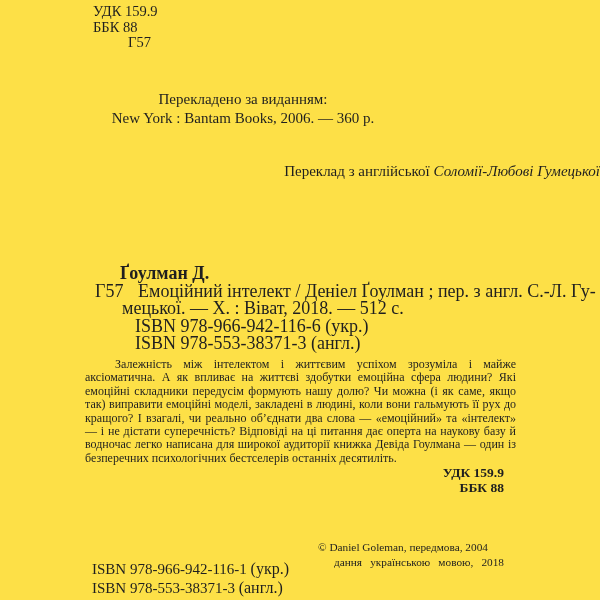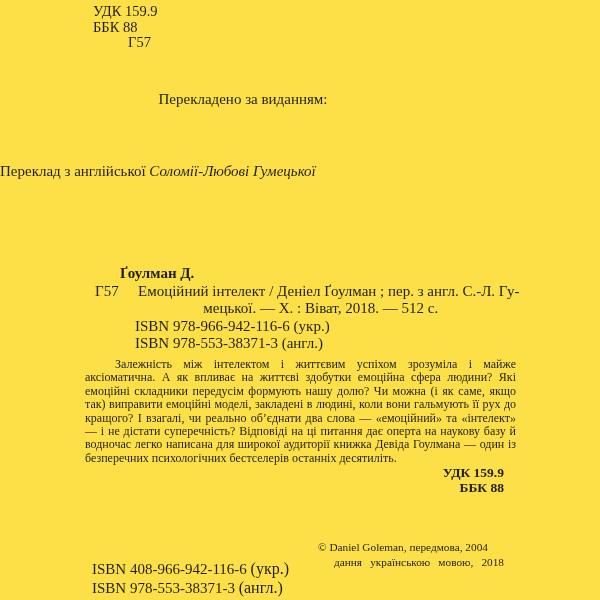--- a/index.html
+++ b/index.html
@@ -8,29 +8,29 @@
     position:relative; width:600px; height:600px;
     background:#fde047; color:#1f1f1f;
     font-family:Liberation Serif, serif;
     overflow:hidden;
   }
   .top-codes { position:absolute; left:93px; top:4px; font-size:14.5px; line-height:15.5px; }
   .top-codes .indent { margin-left:35px; }
 
   .edition { position:absolute; left:0; width:486px; top:90px; text-align:center; font-size:15px; line-height:19px; }
 
-  .credit-line { position:absolute; left:0; width:600px; text-align:left; font-size:15px; }
+  .credit-line { position:absolute; left:0; width:600px; text-align:right; font-size:15px; }
   .credit-translation { top:163px; }
   .credit-designers  { top:193px; }
   .ital { font-style:italic; }
 
-  .card { position:absolute; left:95px; top:265px; font-size:15px; line-height:17.6px; }
+  .card { position:absolute; left:95px; top:265px; font-size:18px; line-height:17.6px; }
   .card-author { margin-left:25px; font-weight:bold; }
   .card-code { display:inline-block; width:43px; }
-  .card-line2 { margin-left:27px;text-align:center; }
+  .card-line2 { margin-left:27px; }
   .card-isbn { margin-left:40px; }
 
   .annotation {
     position:absolute; left:85px; top:358px; width:431px;
     font-size:12px; line-height:13.4px;
     text-align:justify; text-indent:30px;
   }
 
   .right-codes {
     position:absolute; right:96px; top:466px; text-align:right;
@@ -51,20 +51,21 @@
 <div class="page">
 
   <div class="top-codes">
     <div>УДК 159.9</div>
     <div>ББК 88</div>
     <div class="indent">Г57</div>
   </div>
 
   <div class="edition">
     <div>Перекладено за виданням:</div>
+    <div>New York : Bantam Books, 2006. — 360 p.</div>
   </div>
 
   <div class="credit-line credit-translation">
     <span>Переклад з англійської </span><span class="ital">Соломії-Любові Гумецької</span>
   </div>
 
 
   <div class="card">
     <div class="card-author">Ґоулман Д.</div>
     <div>
@@ -77,21 +78,21 @@
 
   <div class="annotation">Залежність між інтелектом і життєвим успіхом зрозуміла і майже аксіоматична. А як впливає на життєві здобутки емоційна сфера людини? Які емоційні складники передусім формують нашу долю? Чи можна (і як саме, якщо так) виправити емоційні моделі, закладені в людині, коли вони гальмують її рух до кращого? І взагалі, чи реально об’єднати два слова — «емоційний» та «інтелект» — і не дістати суперечність? Відповіді на ці питання дає оперта на наукову базу й водночас легко написана для широкої аудиторії книжка Девіда Гоулмана — один із безперечних психологічних бестселерів останніх десятиліть.</div>
 
   <div class="right-codes">
     <div>УДК 159.9</div>
     <div>ББК 88</div>
   </div>
 
   <div class="footer-isbn">
     <div>
-      <span>ISBN 408-966-942-116-6 </span><span class="lang-small">(укр.)</span>
+      <span>ISBN 978-966-942-116-1 </span><span class="lang-small">(укр.)</span>
     </div>
     <div>
       <span>ISBN 978-553-38371-3 </span><span class="lang-small">(англ.)</span>
     </div>
   </div>
 
   <div class="copyright">
     <div class="nw">© Daniel Goleman, передмова, 2004</div>
     <div class="just cont">дання українською мовою, 2018</div>
   </div>

